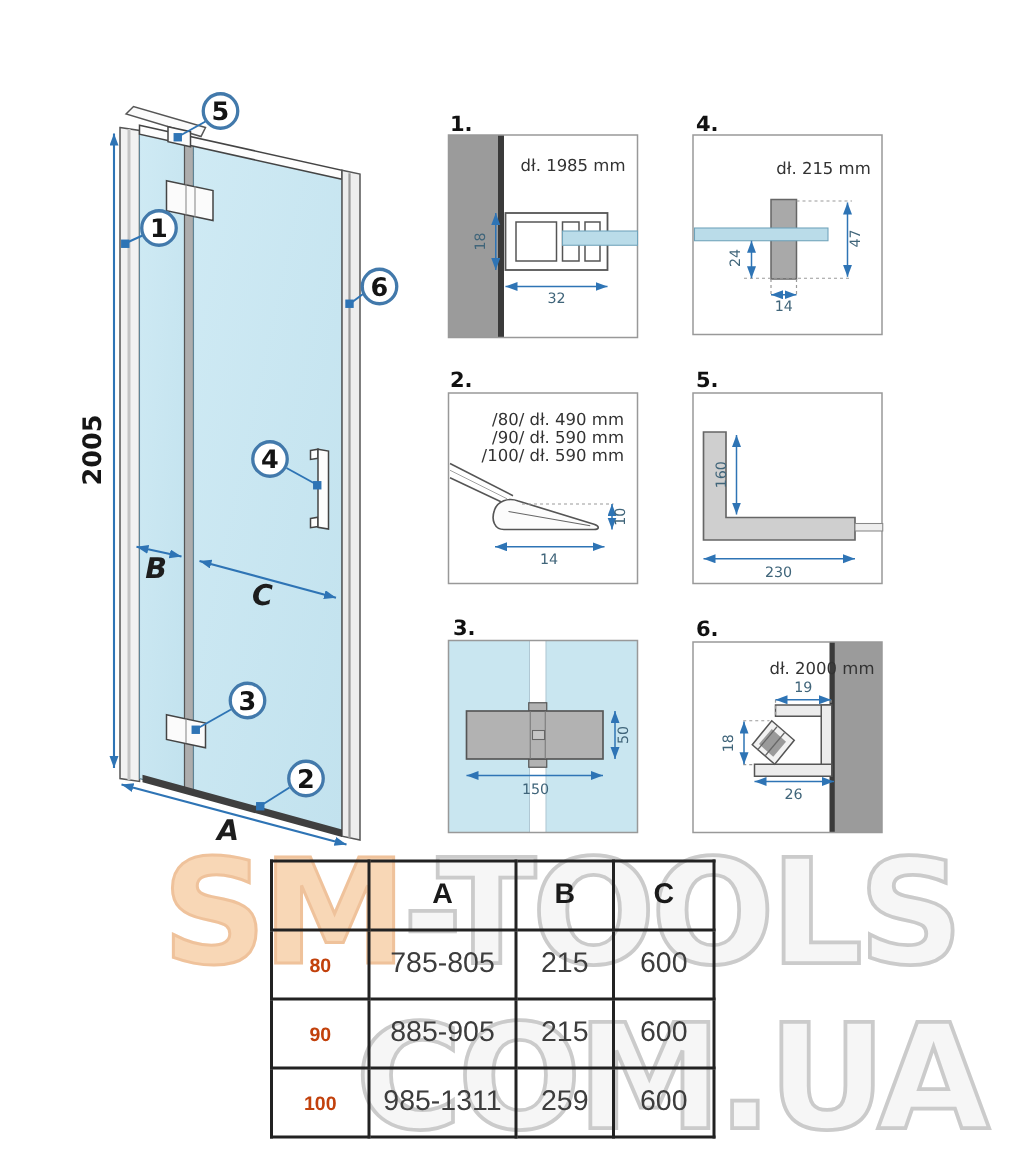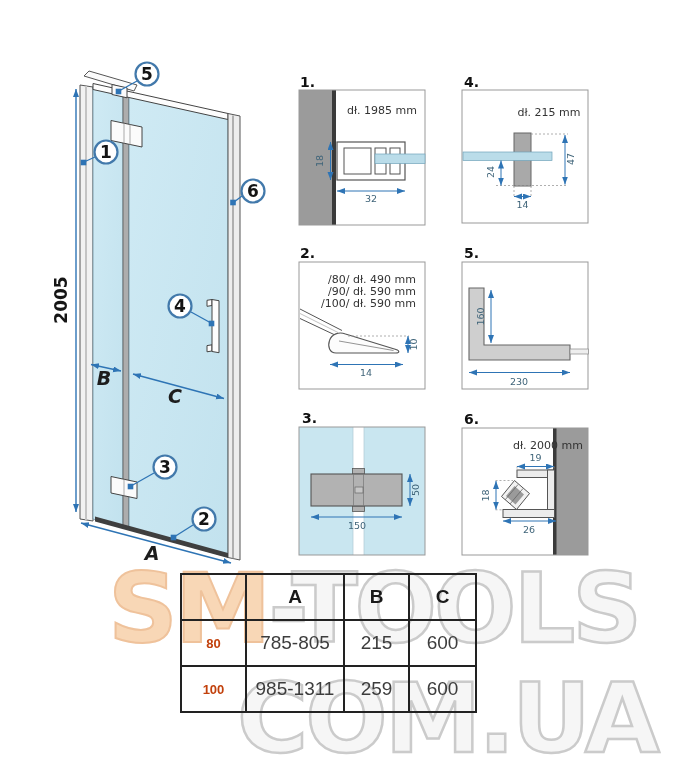--- a/index.html
+++ b/index.html
@@ -284,19 +284,25 @@
       <td class="hd">B</td>
       <td class="hd">C</td>
     </tr>
     <tr>
       <td class="lbl">80</td>
       <td class="val">785-805</td>
       <td class="val">215</td>
       <td class="val">600</td>
     </tr>
     <tr>
+      <td class="lbl">90</td>
+      <td class="val">885-905</td>
+      <td class="val">215</td>
+      <td class="val">600</td>
+    </tr>
+    <tr>
       <td class="lbl">100</td>
       <td class="val">985-1311</td>
       <td class="val">259</td>
       <td class="val">600</td>
     </tr>
   </tbody>
 </table>
 
 </body></html>

